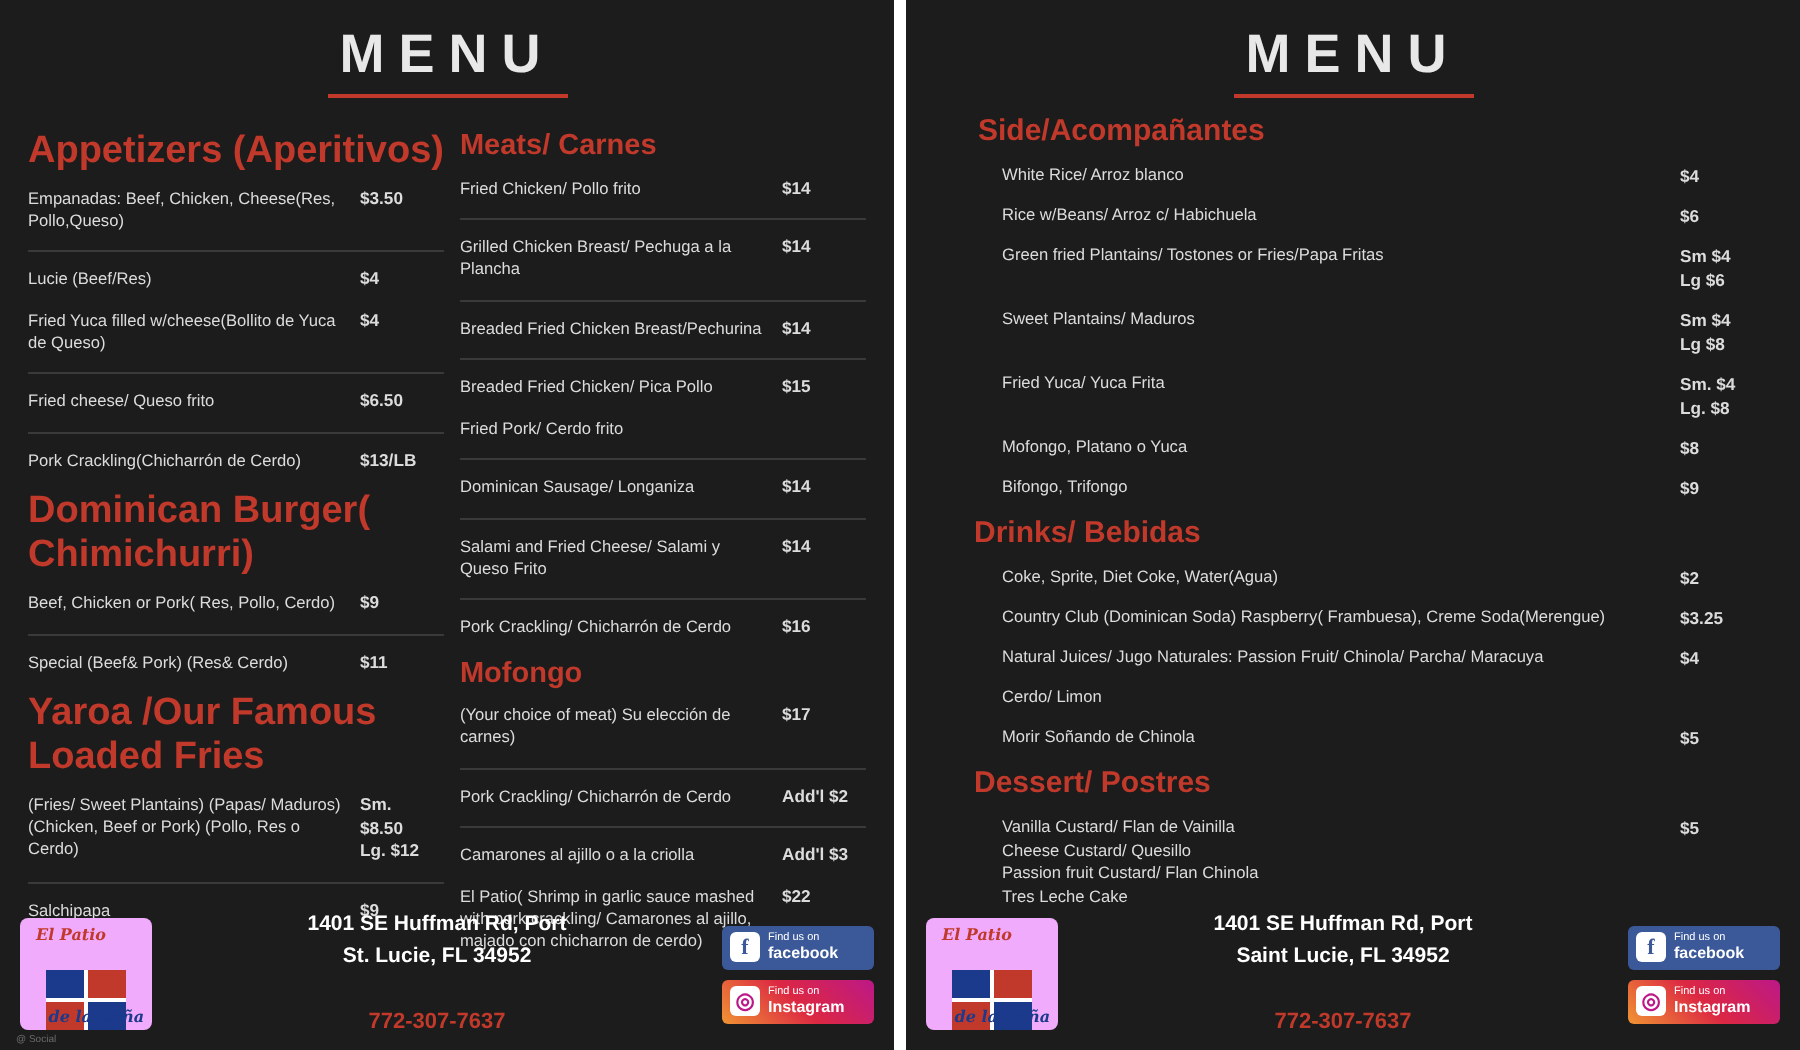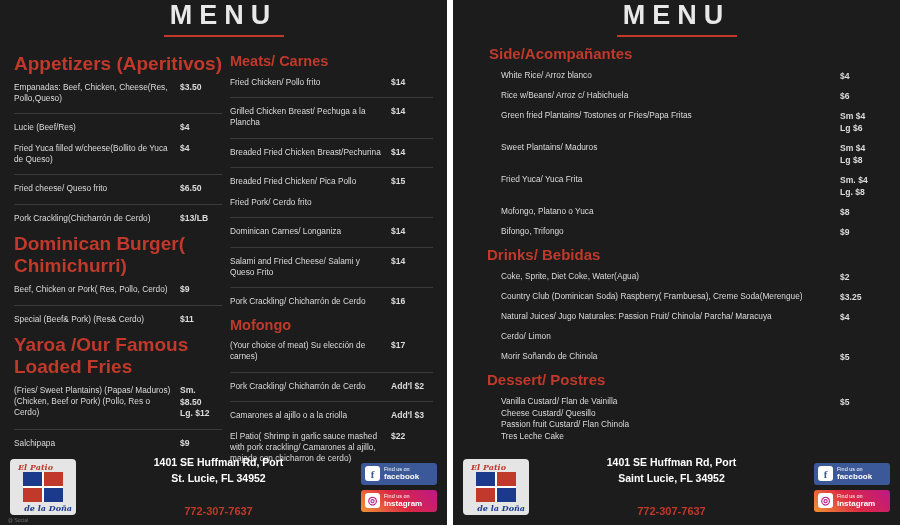--- a/index.html
+++ b/index.html
@@ -22,20 +22,21 @@
   }
   .page-left { width: 447px; height: 525px; }
   .page-right { width: 447px; height: 525px; }
 
   .menu-title {
     text-align: center;
     color: #e8e8e8;
     font-size: 27px;
     letter-spacing: 7px;
     font-weight: 700;
+    padding-top: 12px;
     padding-bottom: 2px;
   }
   .menu-underline {
     width: 120px;
     height: 2px;
     background: #c0392b;
     margin: 2px auto 0 auto;
   }
   .menu-title-wrap { position: relative; }
 
@@ -136,25 +137,25 @@
     flex: 1;
   }
   .footer-phone {
     color: #c0392b;
     font-size: 11px;
     font-weight: 700;
     margin-top: 16px;
   }
   .logo {
     width: 66px; height: 56px;
-    background: #e5e5e5;
+    background: #f0abfc;
     border-radius: 4px;
     position: relative;
     display: flex;
-    align-items: center;
+    align-items: flex-end;
     justify-content: center;
     flex: none;
   }
   .logo-script {
     position: absolute;
     bottom: 2px; right: 4px;
     color: #1b3a8c;
     font-family: "DejaVu Serif", serif;
     font-style: italic;
     font-size: 8px;
@@ -306,21 +307,21 @@
           <div class="item">
             <div class="item-name">Breaded Fried Chicken/ Pica Pollo</div>
             <div class="item-price">$15</div>
           </div>
           <div class="item">
             <div class="item-name">Fried Pork/ Cerdo frito</div>
             <div class="item-price"></div>
           </div>
           <div class="sep"></div>
           <div class="item">
-            <div class="item-name">Dominican Carnes/ Longaniza</div>
+            <div class="item-name">Dominican Sausage/ Longaniza</div>
             <div class="item-price">$14</div>
           </div>
           <div class="sep"></div>
           <div class="item">
             <div class="item-name">Salami and Fried Cheese/ Salami y Queso Frito</div>
             <div class="item-price">$14</div>
           </div>
           <div class="sep"></div>
           <div class="item">
             <div class="item-name">Pork Crackling/ Chicharrón de Cerdo</div>

